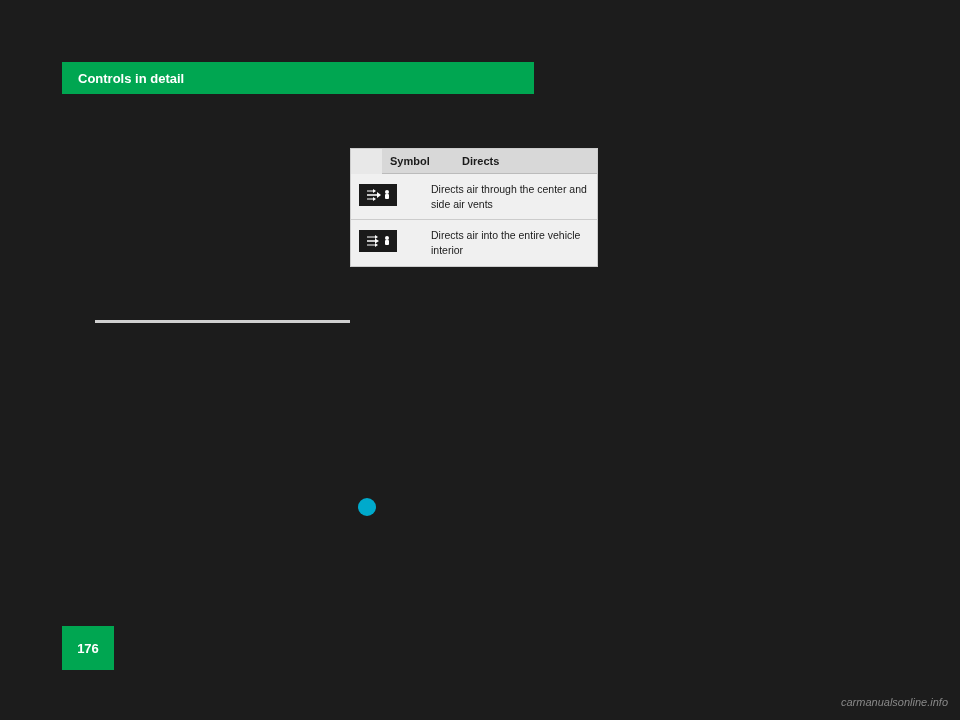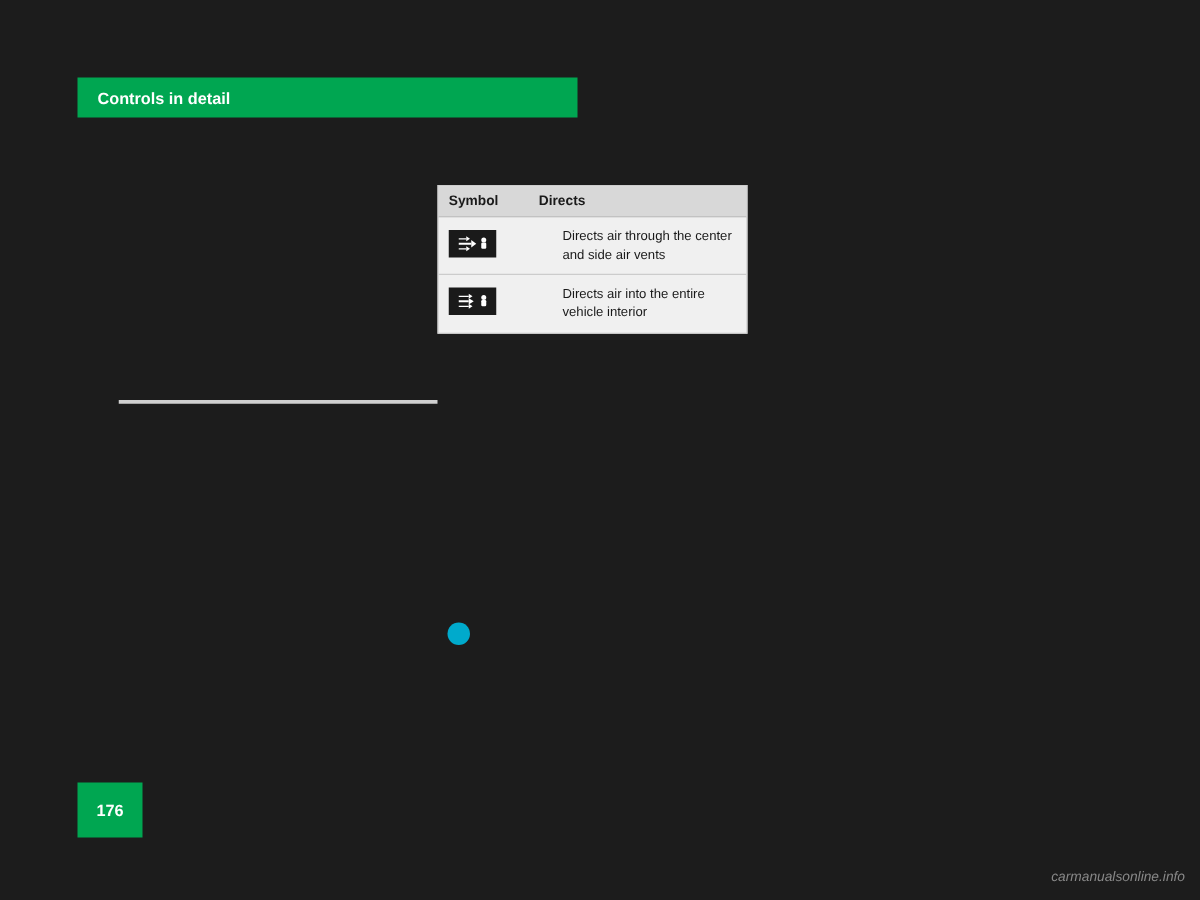--- a/index.html
+++ b/index.html
@@ -18,21 +18,21 @@
       position: absolute;
       inset: 0;
       background: #1c1c1c;
     }
 
     
     .header-bar {
       position: absolute;
       top: 62px;
       left: 62px;
-      width: 400px;
+      width: 472px;
       height: 32px;
       background: #00a651;
       display: flex;
       align-items: center;
       padding-left: 16px;
     }
 
     .header-title {
       color: #ffffff;
       font-size: 13px;
@@ -47,20 +47,21 @@
       width: 248px;
       background: #e8e8e8;
       border: 1px solid #ccc;
     }
 
     .table-header-row {
       display: flex;
       padding: 6px 8px;
       background: #d8d8d8;
       border-bottom: 1px solid #bbb;
+      margin-left: 31px;
     }
 
     .col-symbol {
       width: 72px;
       font-size: 11px;
       font-weight: bold;
       color: #1a1a1a;
     }
 
     .col-function {
@@ -69,21 +70,20 @@
       font-weight: bold;
       color: #1a1a1a;
     }
 
     .table-row {
       display: flex;
       padding: 8px 8px;
       border-bottom: 1px solid #ccc;
       align-items: flex-start;
       background: #f0f0f0;
-      gap: 19px;
     }
 
     .table-row:last-child {
       border-bottom: none;
     }
 
     .symbol-cell {
       width: 72px;
       display: flex;
       align-items: flex-start;

